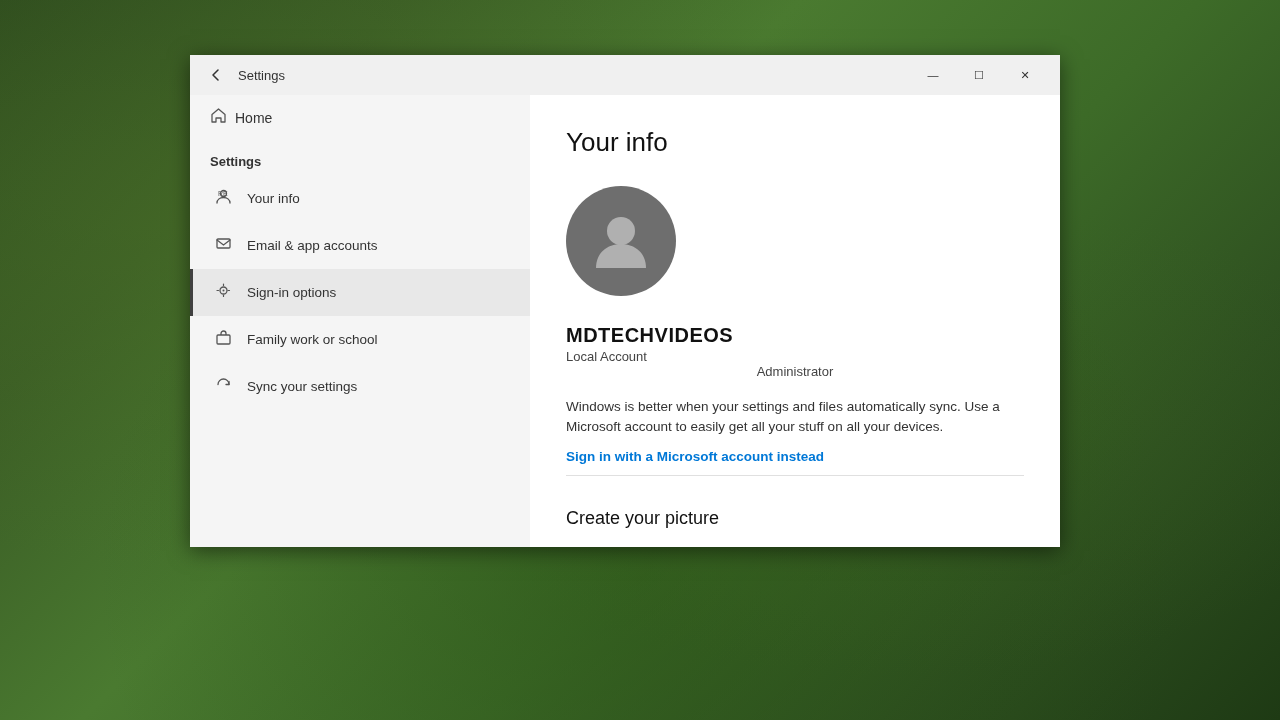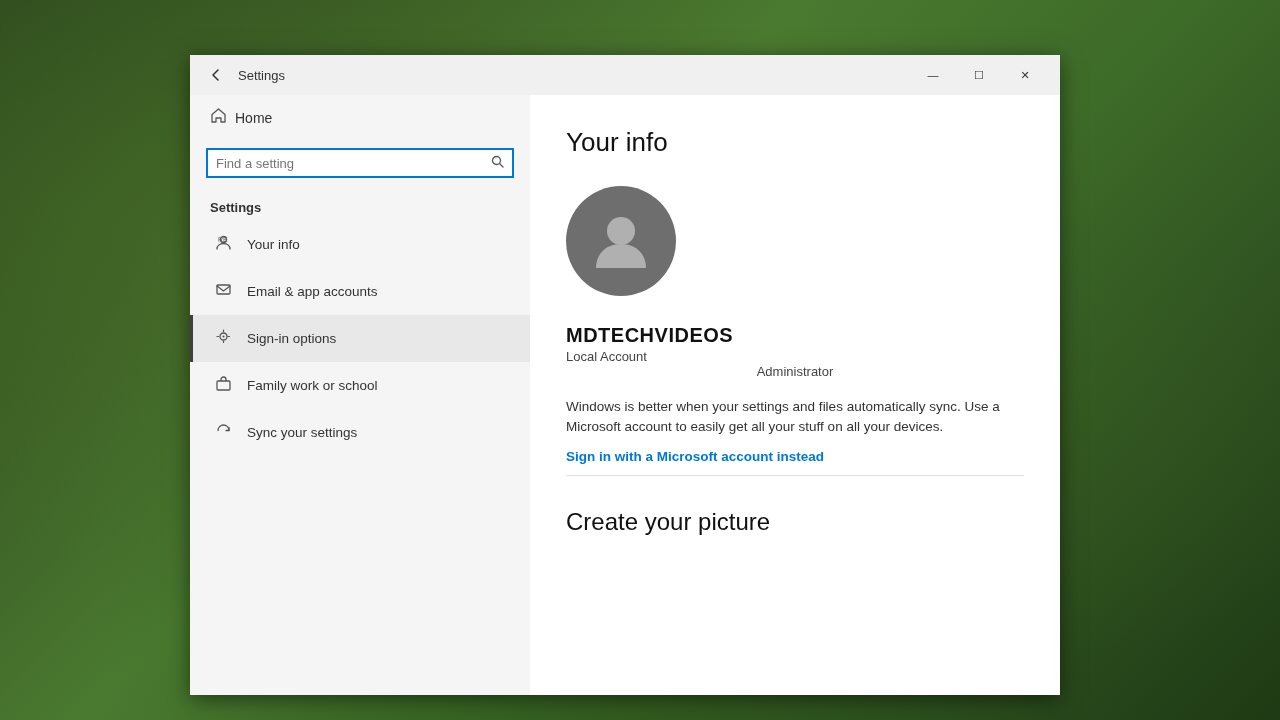--- a/index.html
+++ b/index.html
@@ -27,21 +27,21 @@
         radial-gradient(ellipse at 70% 60%, rgba(60,100,30,0.3) 0%, transparent 40%),
         radial-gradient(ellipse at 50% 80%, rgba(40,80,20,0.5) 0%, transparent 60%);
       z-index: 0;
     }
 
     .window {
       position: absolute;
       left: 190px;
       top: 55px;
       width: 870px;
-      height: 640px;
+      height: 492px;
       display: flex;
       flex-direction: column;
       z-index: 10;
       box-shadow: 0 4px 20px rgba(0,0,0,0.5);
     }
 
     .titlebar {
       background: #f0f0f0;
       height: 40px;
       display: flex;
@@ -249,21 +249,21 @@
 
     .microsoft-link {
       font-size: 13.5px;
       color: #0078d7;
       text-decoration: none;
       cursor: pointer;
       font-weight: bold;
     }
 
     .create-picture-title {
-      font-size: 24px;
+      font-size: 18px;
       font-weight: 300;
       color: #111;
       margin-top: 32px;
     }
 
     
     .divider {
       border: none;
       border-top: 1px solid #e0e0e0;
       margin: 10px 0;
@@ -297,31 +297,20 @@
 
       <div class="home-item">
         <span class="home-icon">
           <svg width="17" height="17" viewBox="0 0 17 17" fill="none">
             <path d="M2 7.5L8.5 2L15 7.5V15H11V11H6V15H2V7.5Z" stroke="#555" stroke-width="1.3" fill="none" stroke-linejoin="round"></path>
           </svg>
         </span>
         <span>Home</span>
       </div>
 
-      <div class="search-container">
-        <div class="search-box">
-          <input class="search-input" type="text" placeholder="Find a setting" style="">
-          <span class="search-icon">
-            <svg width="13" height="13" viewBox="0 0 13 13" fill="none">
-              <circle cx="5.5" cy="5.5" r="4" stroke="#555" stroke-width="1.3"></circle>
-              <line x1="8.5" y1="8.5" x2="12" y2="12" stroke="#555" stroke-width="1.3" stroke-linecap="round"></line>
-            </svg>
-          </span>
-        </div>
-      </div>
 
       <div class="section-header">Settings</div>
 
       <div class="nav-item">
         <span class="nav-icon">
           <svg width="17" height="17" viewBox="0 0 17 17" fill="none">
             <circle cx="8.5" cy="5.5" r="3" stroke="#555" stroke-width="1.3"></circle>
             <path d="M2 15c0-3.5 3-5.5 6.5-5.5S15 11.5 15 15" stroke="#555" stroke-width="1.3" stroke-linecap="round"></path>
             <text x="3" y="8" font-size="7" fill="#555">RE</text>
           </svg>

